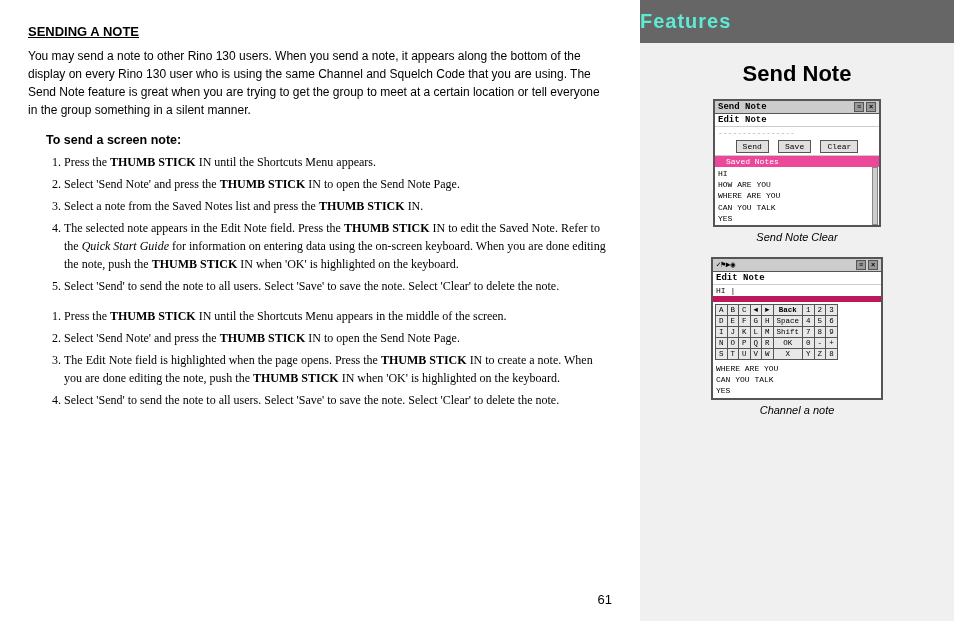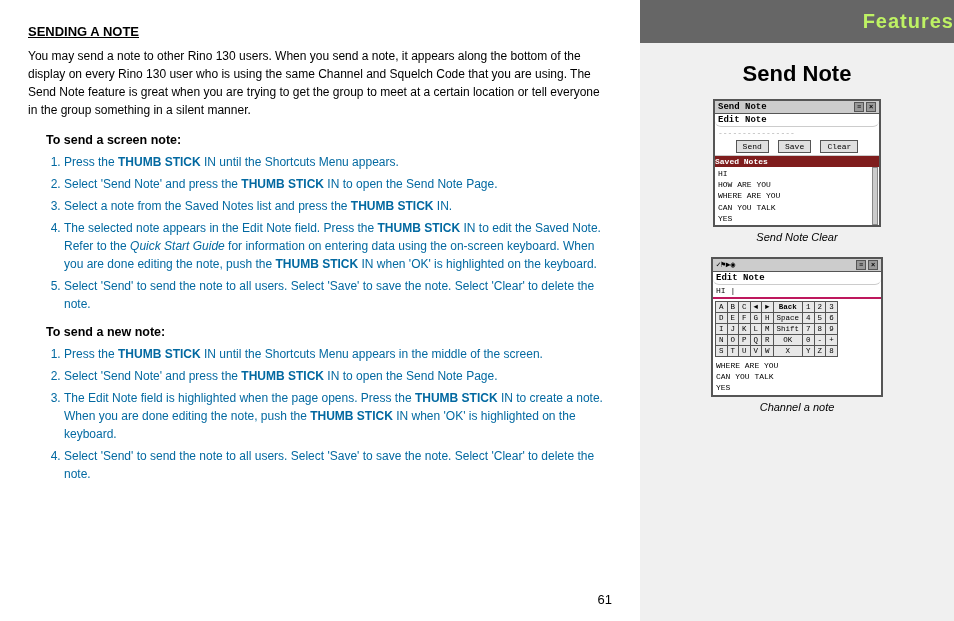--- a/index.html
+++ b/index.html
@@ -45,44 +45,45 @@
 
     .numbered-list {
       margin-left: 36px;
       margin-bottom: 12px;
     }
 
     .numbered-list li {
       font-size: 12px;
       line-height: 1.5;
       margin-bottom: 4px;
-      color: #0369a1;
+      color: #000000;
+      font-family: Liberation Serif, serif;
     }
 
     .numbered-list li b {
       font-weight: bold;
     }
 
     
     .right-panel {
       width: 314px;
       background: #f0f0f0;
       display: flex;
       flex-direction: column;
       align-items: center;
     }
 
     .features-header {
       width: 100%;
       background: #666;
-      text-align: right;
+      text-align: left;
       padding: 10px 0;
       font-size: 20px;
       font-weight: bold;
-      color: #bef264;
+      color: #5eead4;
       letter-spacing: 1px;
     }
 
     .send-note-title {
       font-size: 22px;
       font-weight: bold;
       color: #000;
       margin-top: 18px;
       margin-bottom: 12px;
     }
@@ -122,45 +123,44 @@
       display: flex;
       align-items: center;
       justify-content: center;
     }
 
     .device-label-row {
       padding: 1px 3px;
       font-weight: bold;
       font-size: 9px;
       border-bottom: 1px solid #ccc;
-      border-radius: 6px;
     }
 
     .device-buttons-row {
       display: flex;
       justify-content: space-around;
       padding: 2px 16px;
       border-bottom: 1px solid #ccc;
       align-items: flex-end;
     }
 
     .device-btn {
       border: 1px solid #555;
       padding: 1px 6px;
       font-size: 8px;
       background: #e0e0e0;
       font-family: 'Courier New', monospace;
     }
 
     .device-saved-notes-label {
-      background: #7f1d1d;
+      background: #ec4899;
       color: #fff;
       font-size: 8px;
-      font-weight: bold;
-      padding: 1px 0;
+      font-weight: normal;
+      padding: 1px 11px;
     }
 
     .device-notes-area {
       padding: 1px 3px;
       font-size: 8px;
       line-height: 1.4;
       min-height: 54px;
       position: relative;
     }
 
@@ -196,21 +196,21 @@
       border: 1px solid #555;
       padding: 1px 3px;
       font-size: 7.5px;
       text-align: center;
       background: #e8e8e8;
     }
 
     .device-edit-note-text {
       padding: 1px 3px;
       font-size: 8px;
-      border-bottom: 2px solid #be185d;
+      border-bottom: 6px solid #be185d;
       min-height: 14px;
     }
 
     .device-keyboard-notes {
       font-size: 8px;
       padding: 1px 3px;
       line-height: 1.4;
     }
 
     .page-number {
@@ -236,21 +236,20 @@
 
     <div class="subsection-title">To send a screen note:</div>
     <ol class="numbered-list">
       <li>Press the <b>THUMB STICK</b> IN until the Shortcuts Menu appears.</li>
       <li>Select 'Send Note' and press the <b>THUMB STICK</b> IN to open the Send Note Page.</li>
       <li>Select a note from the Saved Notes list and press the <b>THUMB STICK</b> IN.</li>
       <li>The selected note appears in the Edit Note field.  Press the <b>THUMB STICK</b> IN to edit the Saved Note.  Refer to the <i>Quick Start Guide</i> for information on entering data using the on-screen keyboard.  When you are done editing the note, push the <b>THUMB STICK</b> IN when 'OK' is highlighted on the keyboard.</li>
       <li>Select 'Send' to send the note to all users.  Select 'Save' to save the note.  Select 'Clear' to delete the note.</li>
     </ol>
 
-    <div class="subsection-title">To send a new note:</div>
     <ol class="numbered-list">
       <li>Press the <b>THUMB STICK</b> IN until the Shortcuts Menu appears in the middle of the screen.</li>
       <li>Select 'Send Note' and press the <b>THUMB STICK</b> IN to open the Send Note Page.</li>
       <li>The Edit Note field is highlighted when the page opens.  Press the <b>THUMB STICK</b> IN to create a note.  When you are done editing the note, push the <b>THUMB STICK</b> IN when 'OK' is highlighted on the keyboard.</li>
       <li>Select 'Send' to send the note to all users.  Select 'Save' to save the note.  Select 'Clear' to delete the note.</li>
     </ol>
   </div>
   <div class="page-number">61</div>
 </div>
 

